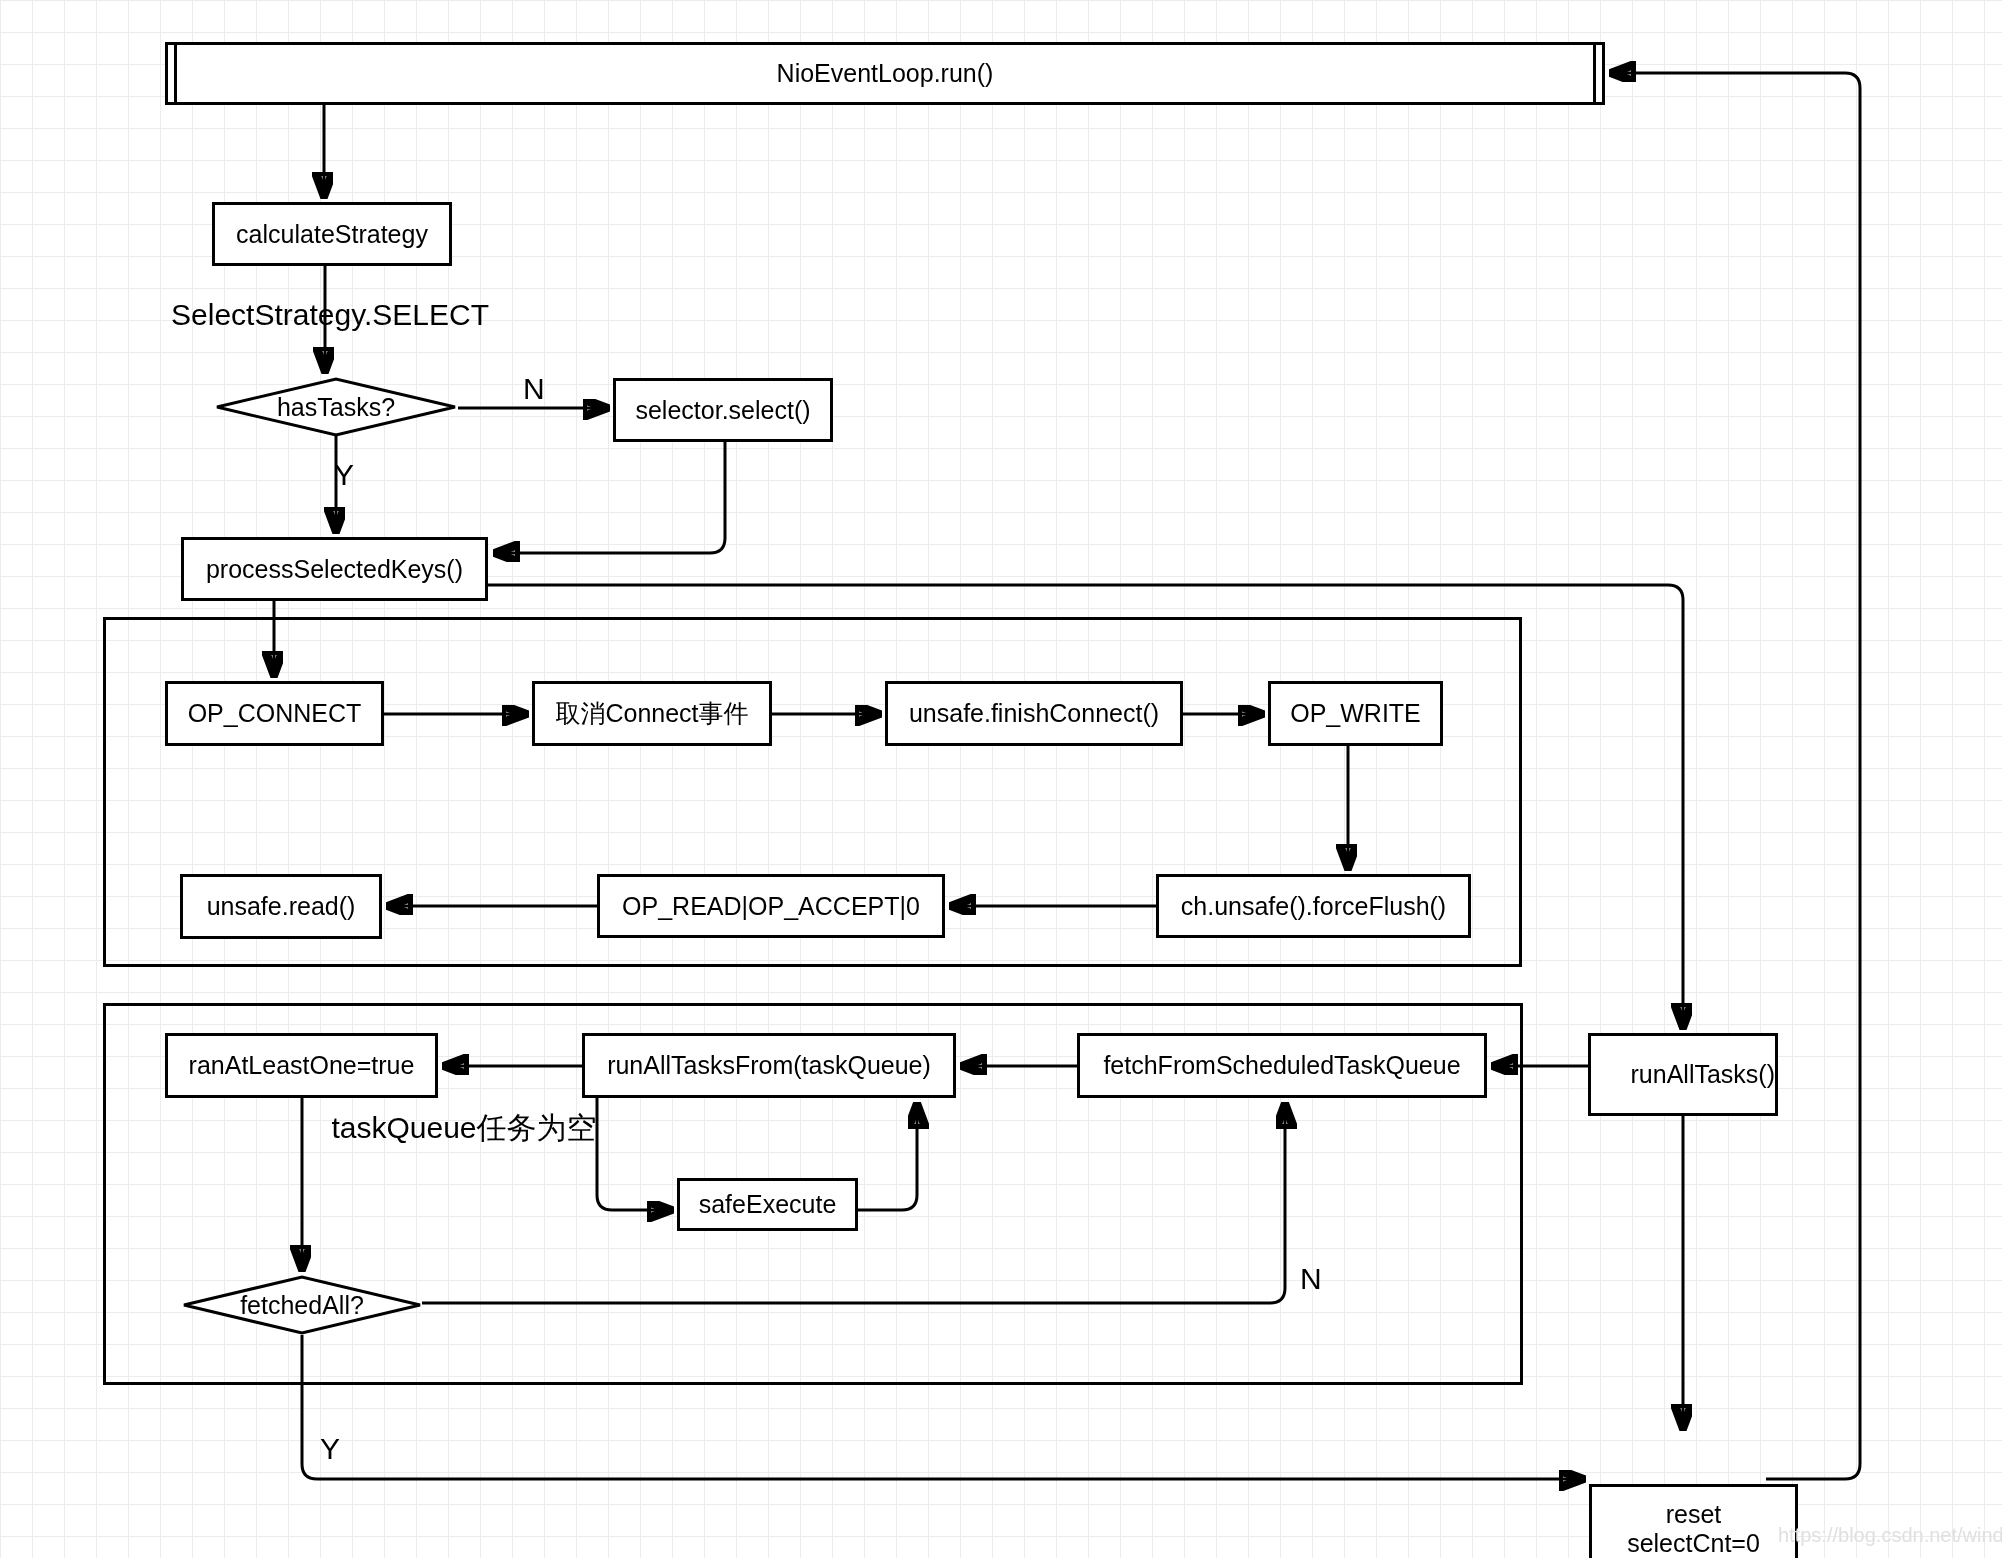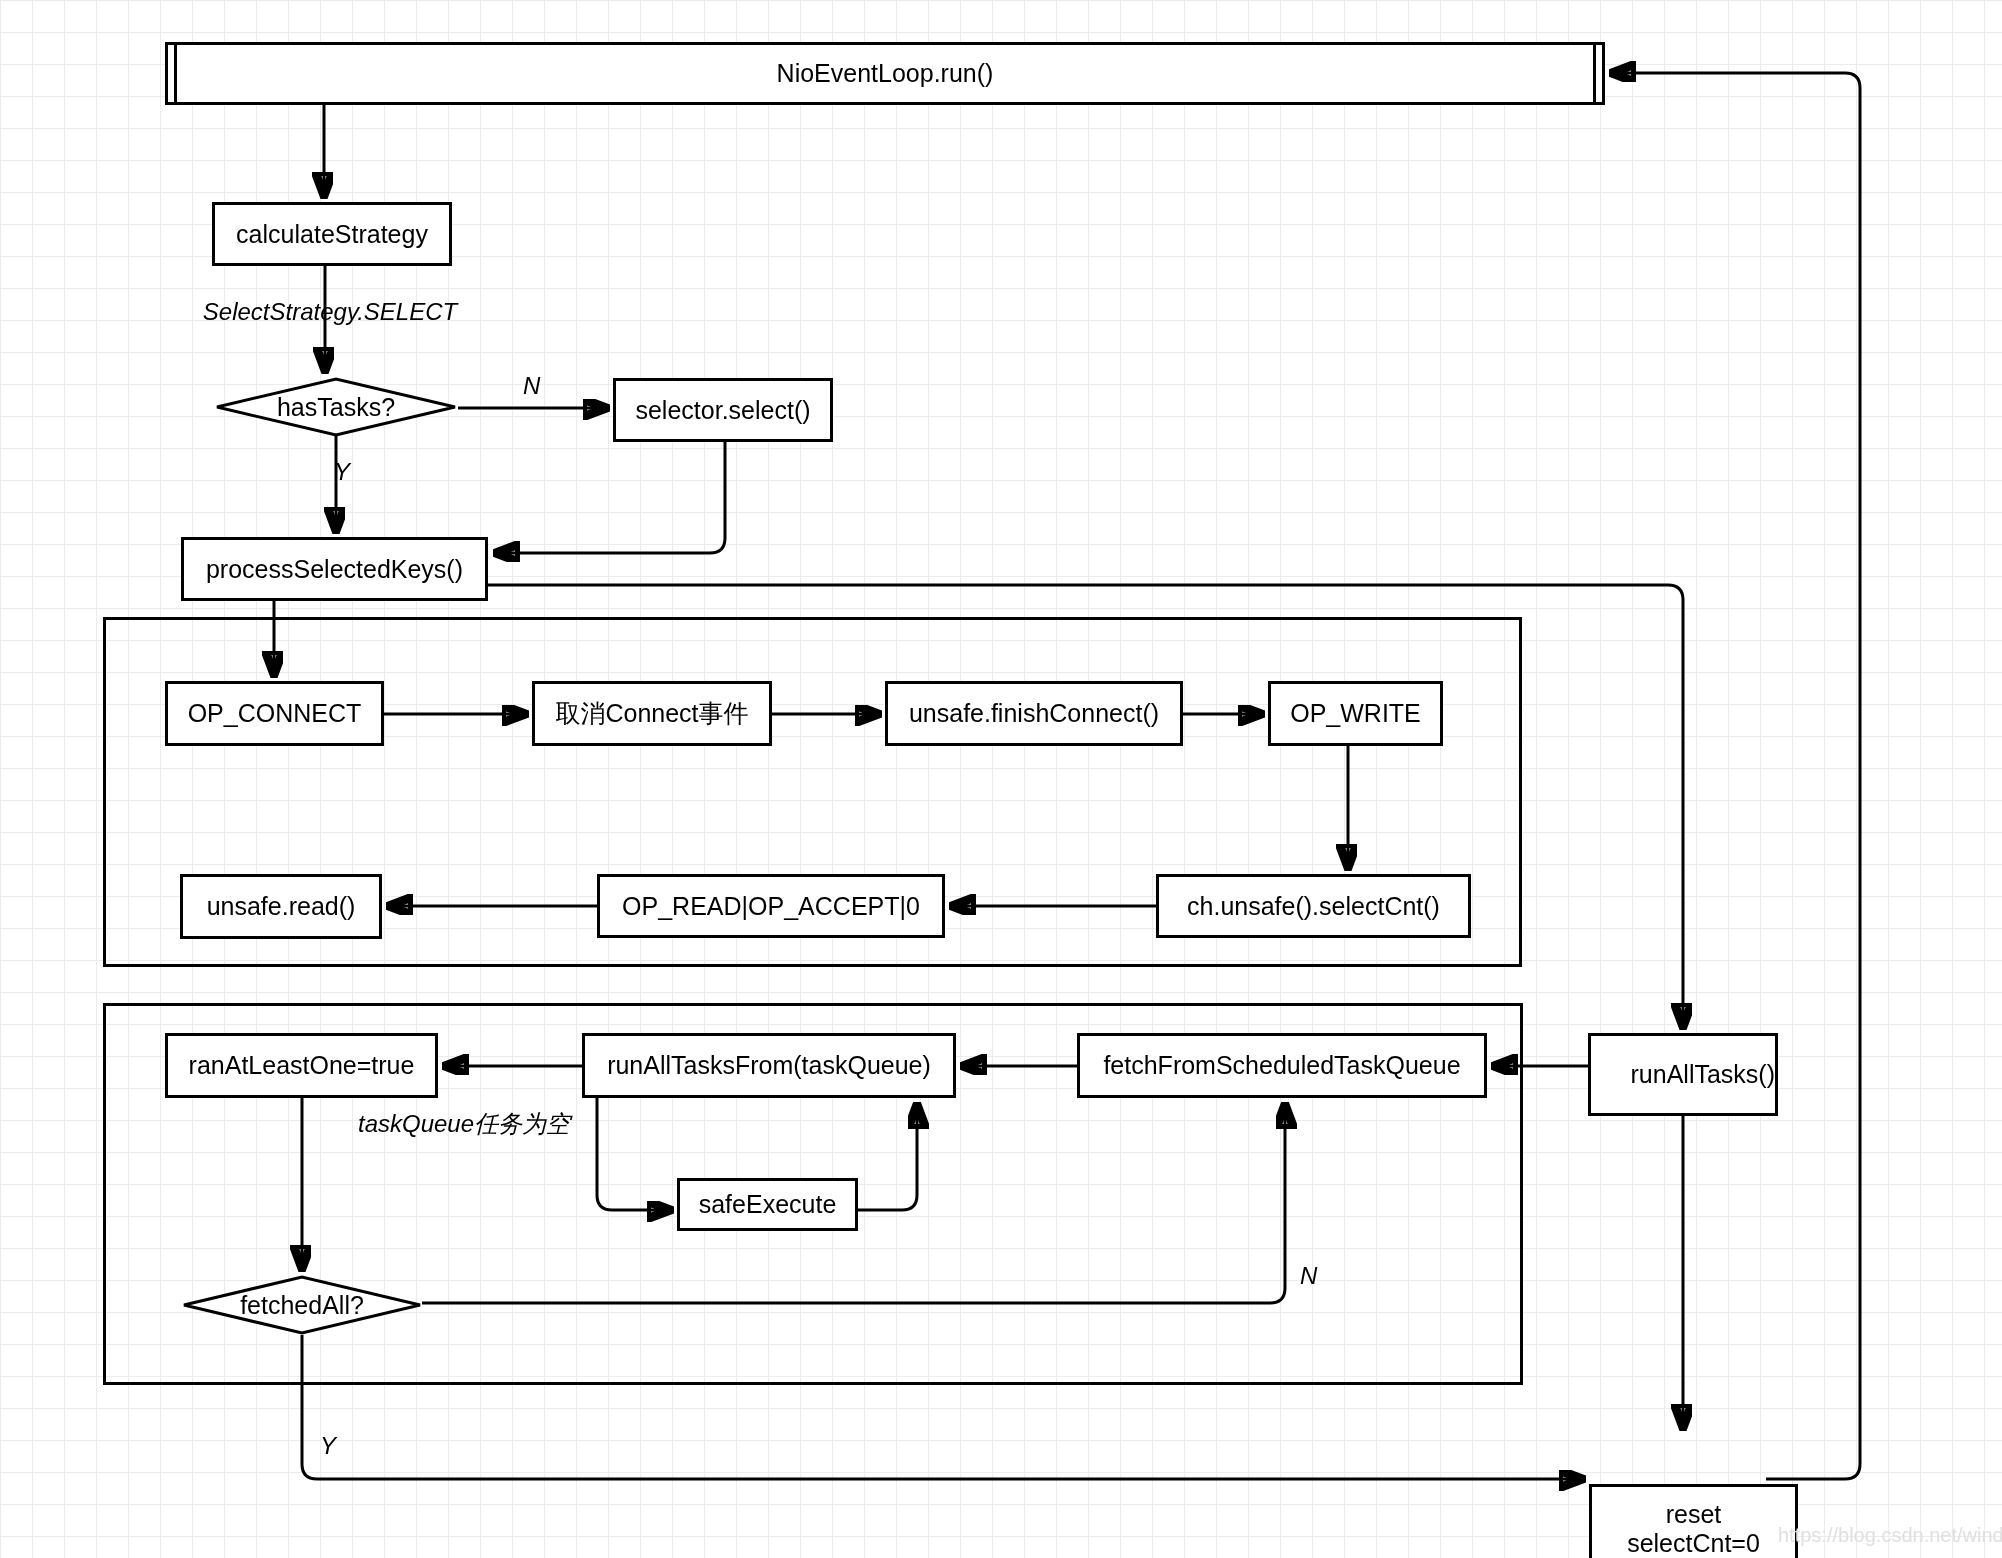--- a/index.html
+++ b/index.html
@@ -75,24 +75,23 @@
     stroke-width: 3;
   }
   .diamond .dlabel {
     position: relative;
     font-size: 25px;
     color: #000000;
   }
 
   .edge-label {
     position: absolute;
-    font-size: 24px;
+    font-size: 30px;
     color: #000000;
     white-space: nowrap;
-    font-style: italic;
   }
   .edge-label.centered { transform: translateX(-50%); }
 
   .watermark {
     position: absolute;
     font-size: 20px;
     color: #e0e0e0;
     white-space: nowrap;
   }
 
@@ -172,21 +171,21 @@
 
   <div class="node" style="left:885px; top:681px; width:298px; height:65px;">
     <span>unsafe.finishConnect()</span>
   </div>
 
   <div class="node" style="left:1268px; top:681px; width:175px; height:65px;">
     <span>OP_WRITE</span>
   </div>
 
   <div class="node" style="left:1156px; top:874px; width:315px; height:64px;">
-    <span>ch.unsafe().selectCnt()</span>
+    <span>ch.unsafe().forceFlush()</span>
   </div>
 
   <div class="node" style="left:597px; top:874px; width:348px; height:64px;">
     <span>OP_READ|OP_ACCEPT|0</span>
   </div>
 
   <div class="node" style="left:180px; top:874px; width:202px; height:65px;">
     <span>unsafe.read()</span>
   </div>
 

